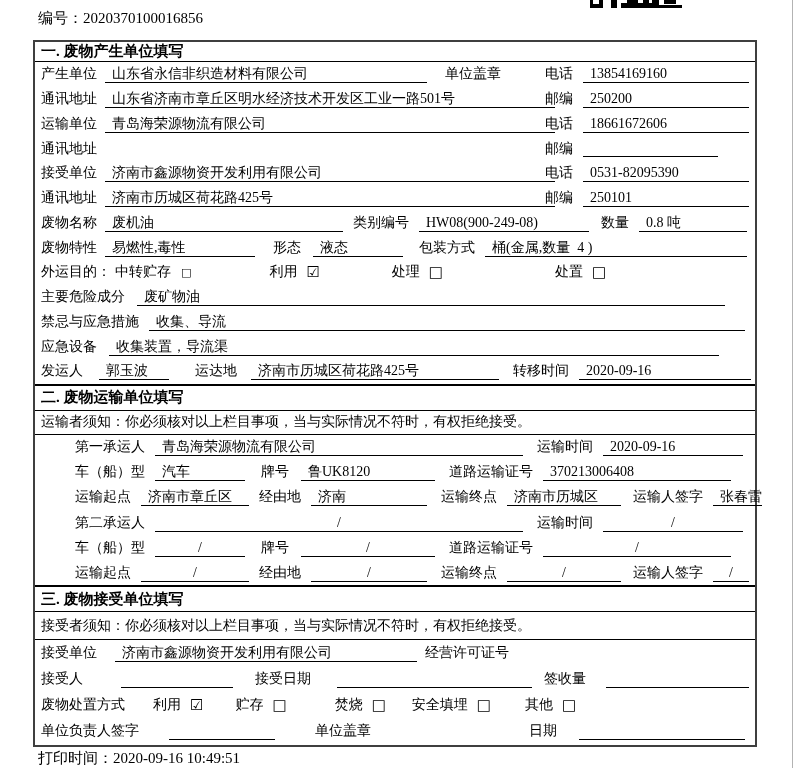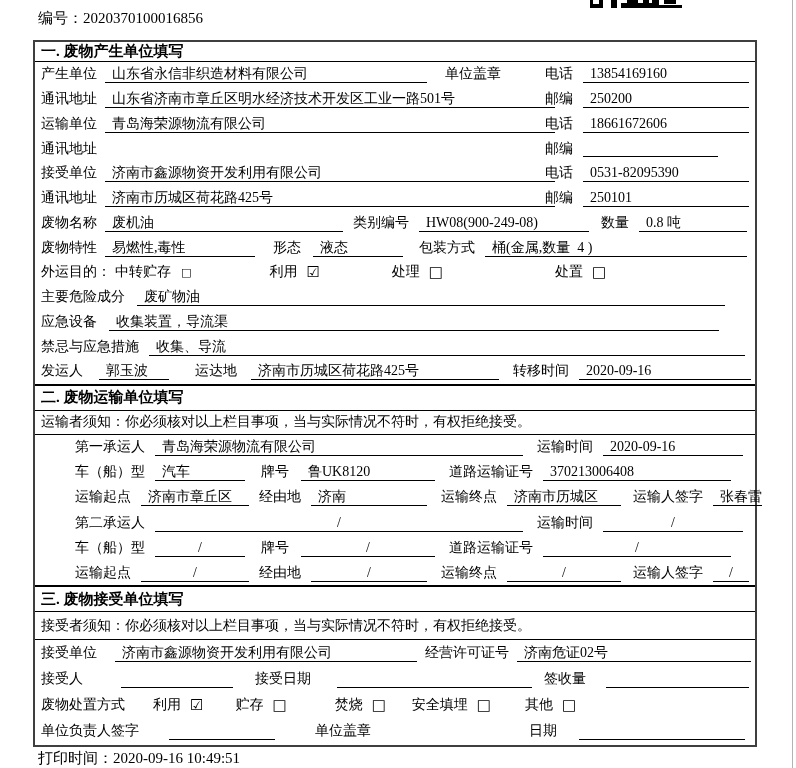--- a/index.html
+++ b/index.html
@@ -140,27 +140,27 @@
       <span class="lb" style="margin-left:112px;">处置</span>
       <span class="bx" style="margin-left:9px;">□</span>
     </div>
 
     <div class="row r1">
       <span class="lb">主要危险成分</span>
       <span class="u uf" style="margin-left:12px;margin-right:30px;">废矿物油</span>
     </div>
 
     <div class="row r1">
+      <span class="lb">禁忌与应急措施</span>
+      <span class="u uf" style="margin-left:10px;margin-right:10px;">收集、导流</span>
+    </div>
+
+    <div class="row r1">
       <span class="lb">应急设备</span>
       <span class="u uf" style="margin-left:12px;margin-right:36px;">收集装置，导流渠</span>
-    </div>
-
-    <div class="row r1">
-      <span class="lb">禁忌与应急措施</span>
-      <span class="u uf" style="margin-left:10px;margin-right:10px;">收集、导流</span>
     </div>
 
     <div class="row r1">
       <span class="lb">发运人</span>
       <span class="u" style="width:70px;margin-left:16px;">郭玉波</span>
       <span class="lb" style="margin-left:26px;">运达地</span>
       <span class="u" style="width:248px;margin-left:14px;">济南市历城区荷花路425号</span>
       <span class="lb" style="margin-left:14px;">转移时间</span>
       <span class="u uf" style="margin-left:10px;margin-right:4px;">2020-09-16</span>
     </div>
@@ -224,21 +224,20 @@
     </div>
 
     <div class="sec-h next">三. 废物接受单位填写</div>
 
     <div class="notice" style="height:27px;">接受者须知：你必须核对以上栏目事项，当与实际情况不符时，有权拒绝接受。</div>
 
     <div class="row r3">
       <span class="lb">接受单位</span>
       <span class="u" style="width:302px;margin-left:18px;">济南市鑫源物资开发利用有限公司</span>
       <span class="lb" style="margin-left:8px;">经营许可证号</span>
-      <span class="u uf" style="margin-left:8px;margin-right:4px;">济南危证02号</span>
     </div>
 
     <div class="row r3">
       <span class="lb">接受人</span>
       <span class="u" style="width:112px;margin-left:38px;"></span>
       <span class="lb" style="margin-left:22px;">接受日期</span>
       <span class="u" style="width:195px;margin-left:26px;"></span>
       <span class="lb" style="margin-left:12px;">签收量</span>
       <span class="u uf" style="margin-left:20px;margin-right:6px;"></span>
     </div>

